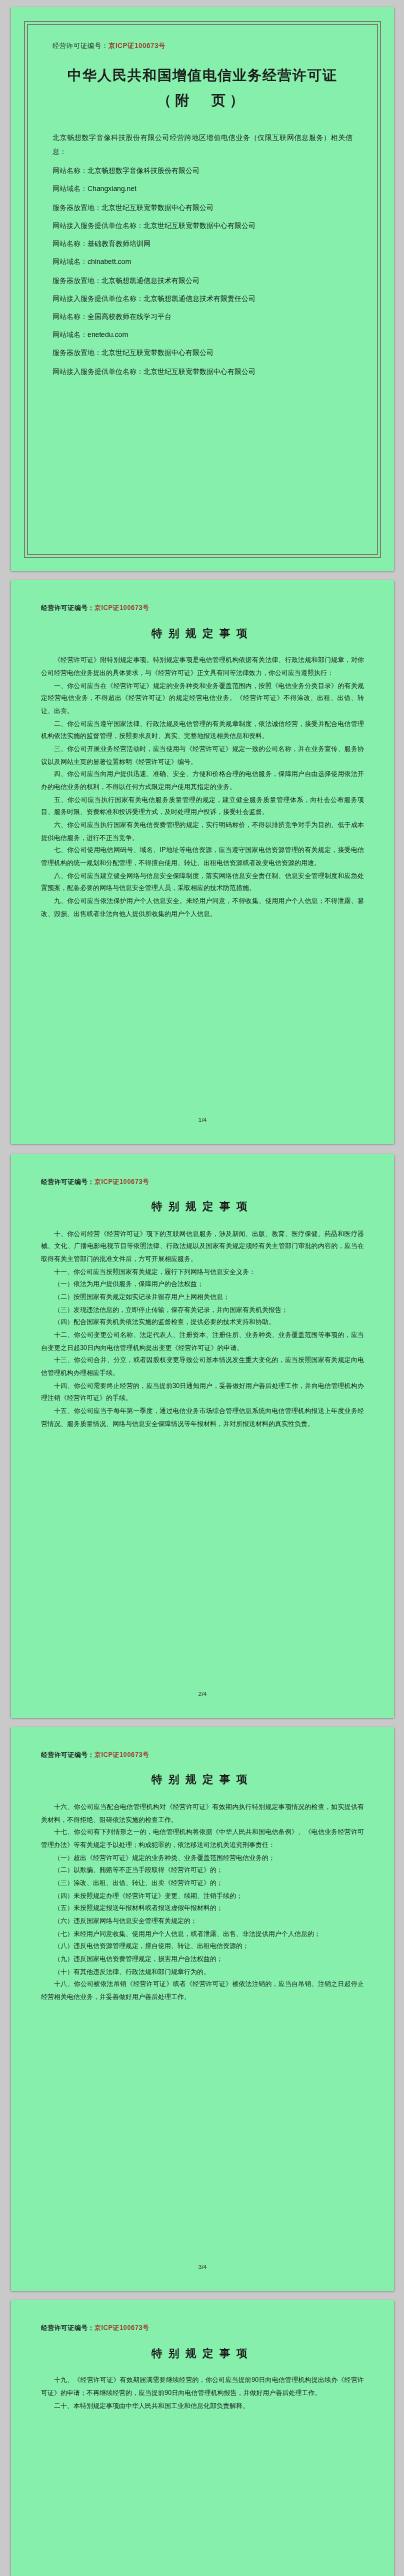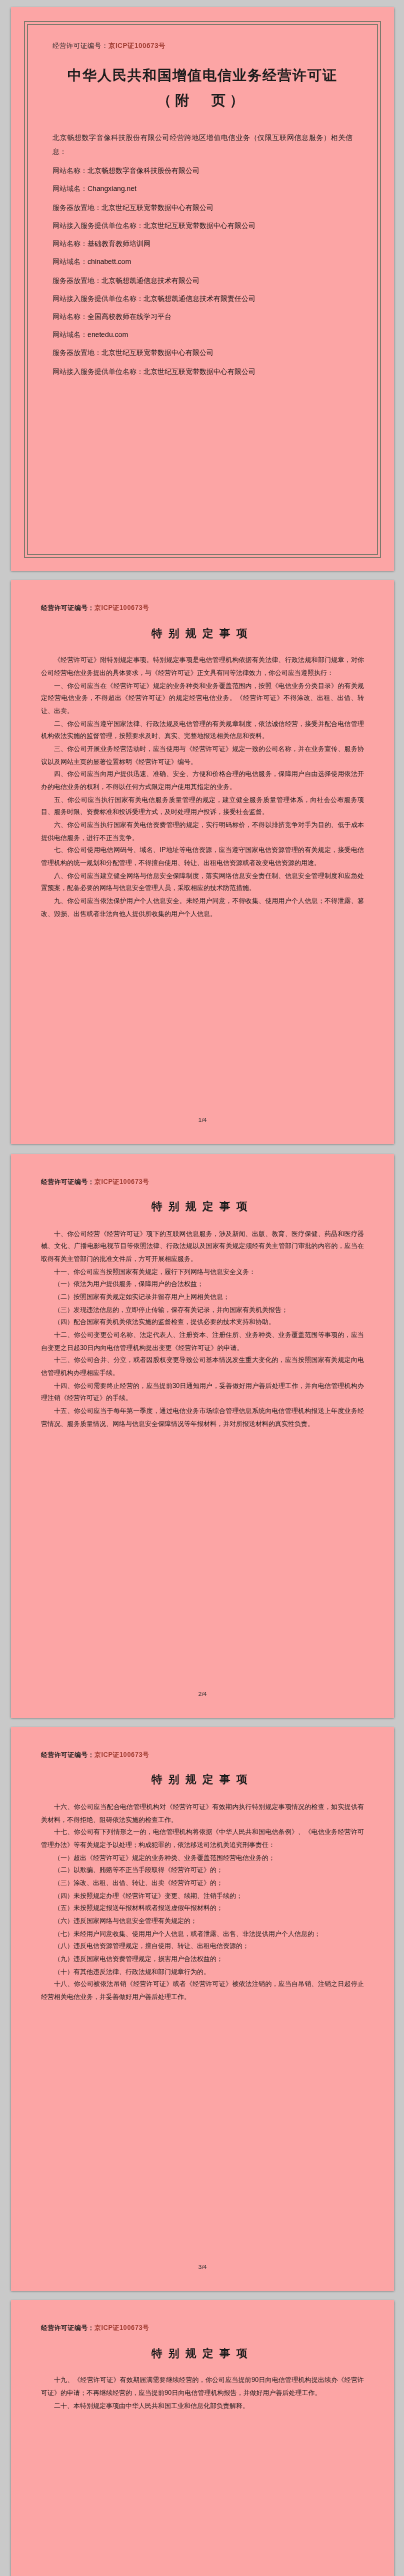--- a/index.html
+++ b/index.html
@@ -7,21 +7,21 @@
   body {
     width: 405px;
     background: #c9c9c9;
     font-family: "Liberation Sans", "DejaVu Sans", sans-serif;
     color: #1d1d1d;
   }
   .doc { padding: 7.2px 0 8.2px; }
   .page {
     width: 383px;
     margin: 0 auto 9.3px;
-    background: #fca5a5;
+    background: #86efac;
     box-shadow: 0 0.5px 2.1px rgba(0,0,0,.45), 0 0 0.5px rgba(0,0,0,.35);
   }
   .page:last-child { margin-bottom: 0; }
 
   
   .cert { height: 564px; padding: 13.4px; }
   .frame { height: 100%; border: 0.5px solid #7e7a6d; padding: 2.1px; }
   .frame-in { height: 100%; border: 1px solid #7e7a6d; padding: 17.5px 24px; }
   .cert-no { font-size: 6.7px; letter-spacing: 0.3px; margin-bottom: 15.5px; }
   .cert-no .num { color: var(--accent, #9e3a2f); font-weight: bold; }

